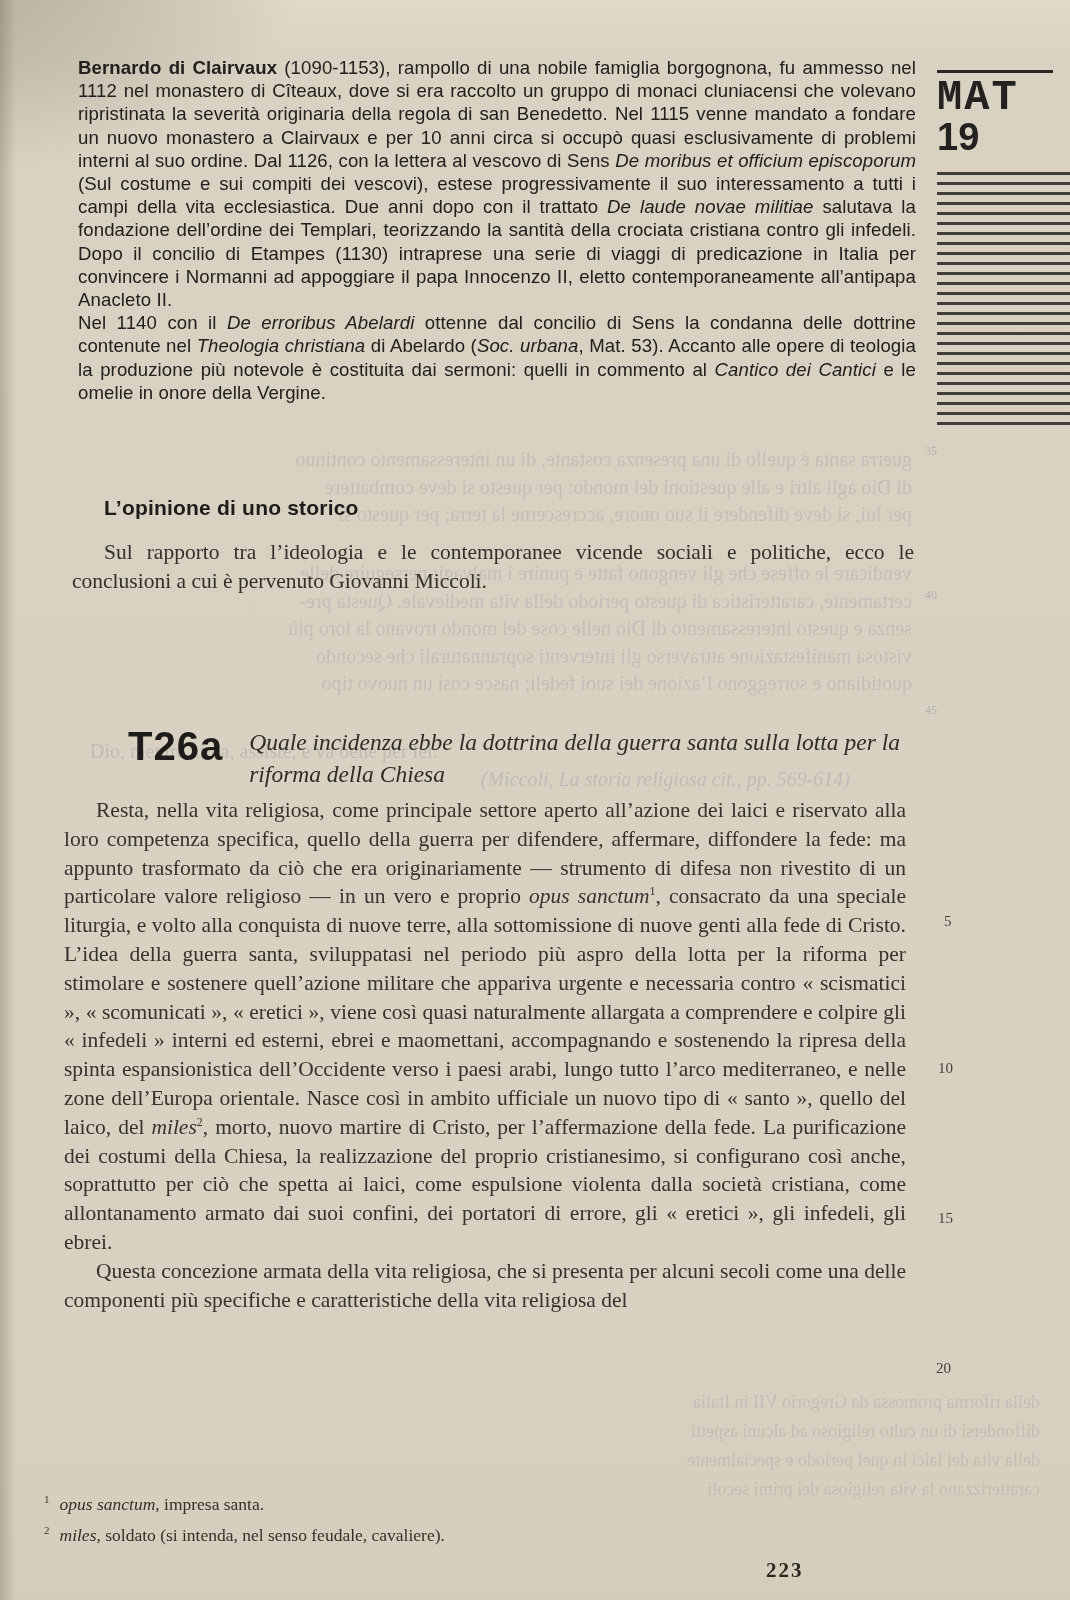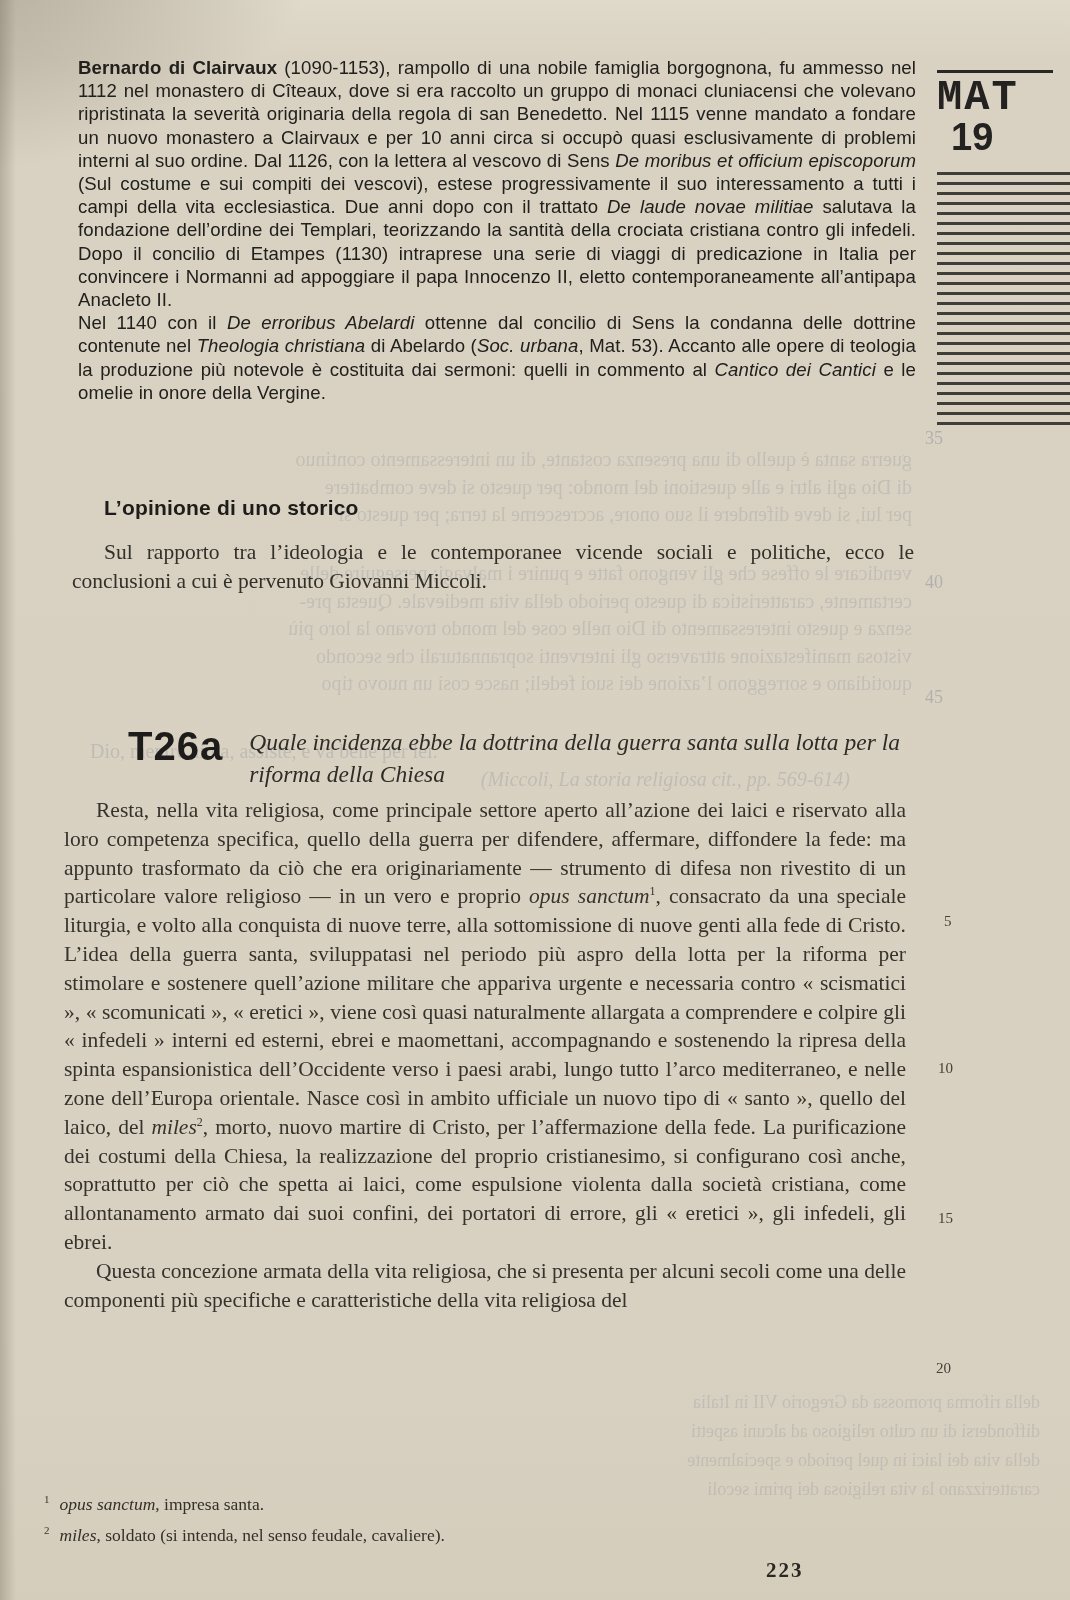--- a/index.html
+++ b/index.html
@@ -20,42 +20,42 @@
   }
 
   
   .bleed,.bleed-n{
     position:absolute;font-family:"Liberation Serif",serif;
     color:#5a6584;filter:blur(.7px);line-height:27.5px;font-size:20px;
     text-align:justify;pointer-events:none;
   }
   .bleed{transform:scaleX(-1);opacity:.17;}
   .bleed-n{opacity:.20;}
-  .bleed-num{position:absolute;font-size:18px;color:#5a6584;opacity:.30;filter:blur(.5px);}
+  .bleed-num{position:absolute;font-size:12px;color:#5a6584;opacity:.30;filter:blur(.5px);margin-top:16px;}
 
   
   .intro{
     position:absolute;left:78px;top:56px;width:838px;
     font-family:"Liberation Sans",sans-serif;
     font-size:18.6px;line-height:23.2px;text-align:justify;
     color:#21201d;letter-spacing:.1px;
   }
   .intro p{margin:0;}
 
   
   .mat-rule{position:absolute;left:937px;top:70px;width:116px;height:3px;background:#292825;}
   .mat-label{
     position:absolute;left:937px;top:78px;
     font-family:Liberation Mono, monospace;font-weight:700;
     font-size:42px;line-height:40px;letter-spacing:2px;color:#232220;
   }
   .mat-number{
     position:absolute;left:937px;top:118px;
     font-family:"Liberation Sans",sans-serif;font-weight:700;
-    font-size:38px;line-height:38px;color:#232220;margin-left:14px;
+    font-size:38px;line-height:38px;color:#232220;
   }
   .stripes{
     position:absolute;left:937px;top:172px;width:133px;height:260px;
     background:repeating-linear-gradient(180deg,#2b2a27 0 3px,rgba(0,0,0,0) 3px 10px);
     opacity:.88;
   }
 
   
   .section-heading{
     position:absolute;left:104px;top:496px;margin:0;

